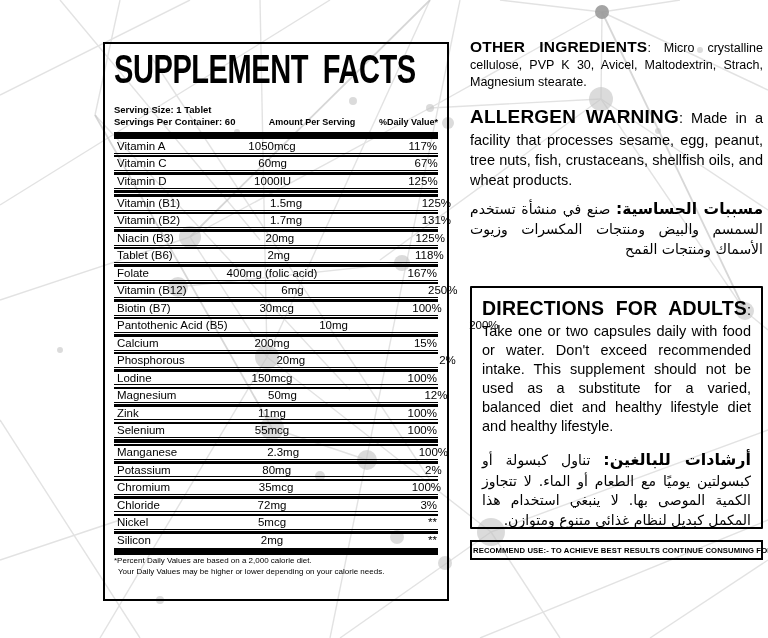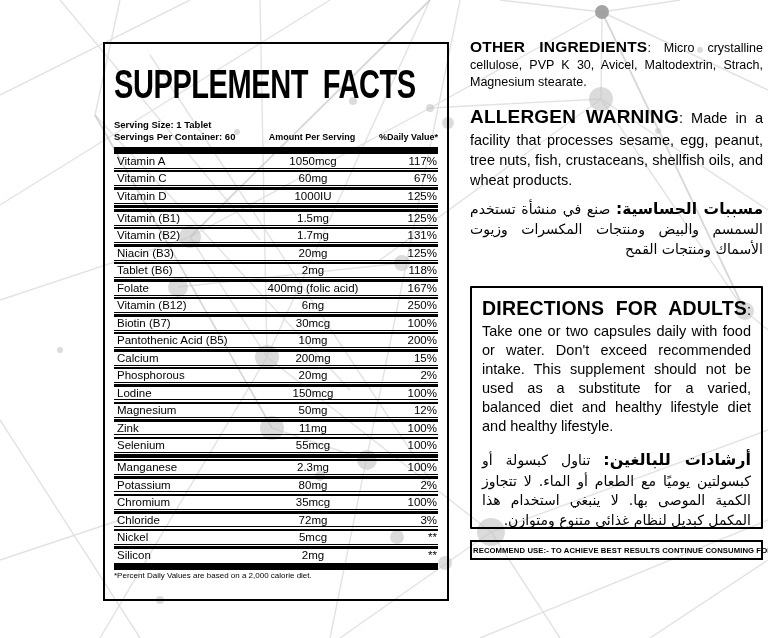--- a/index.html
+++ b/index.html
@@ -7,35 +7,35 @@
     width:768px;height:638px;position:relative;overflow:hidden;
     background:#ffffff;color:#000;
     font-family:"Liberation Sans",sans-serif;
     -webkit-font-smoothing:antialiased;
   }
   .bg{position:absolute;inset:0;z-index:0;}
   .panel{position:absolute;z-index:1;background:transparent;}
 
   
   .facts{left:103px;top:42px;width:346px;height:559px;border:2.5px solid #000;
-         box-sizing:border-box;padding:18px 9px 5px;}
+         box-sizing:border-box;padding:3px 9px 5px;}
   .facts-title{font-weight:bold;font-size:33px;height:44px;line-height:46px;
          white-space:nowrap;word-spacing:8px;letter-spacing:-.5px;
          transform:scale(.88,1.24);transform-origin:0 62%;}
   .serv-grid{display:grid;grid-template-columns:1fr 132px 60px;align-items:end;
          font-weight:bold;line-height:1.3;margin-top:13px;}
   .serv-left{font-size:9.5px;}
   .col-head{font-size:9px;}
   .col-head.amount{text-align:center;}
   .col-head.dv{text-align:right;}
   .bar{height:7px;background:#000;margin-top:3px;}
   .bar.bottom{margin-top:2px;}
   .rows{margin-top:1px;}
   .row{display:grid;grid-template-columns:1fr 130px 60px;height:12.9px;
-       line-height:13px;font-size:11.5px;}
+       line-height:13px;font-size:11.5px;gap:41px;}
   .row .c-name{padding-left:3px;white-space:nowrap;}
   .row .c-amount{text-align:center;white-space:nowrap;}
   .row .c-dv{text-align:right;padding-right:1px;white-space:nowrap;}
   .sep{height:4.6px;position:relative;}
   .sep::before{content:"";position:absolute;top:0;left:0;right:0;height:1px;background:#000;}
   .sep::after{content:"";position:absolute;bottom:0;left:0;right:0;height:2.3px;background:#000;}
   .footnote{font-size:8px;line-height:1.3;margin-top:1px;}
   .footnote .fn2{padding-left:4px;}
 
   
@@ -278,20 +278,21 @@
         <div class="c-name">Silicon</div>
         <div class="c-amount">2mg</div>
         <div class="c-dv">**</div>
       </div>
     </div>
 
   <div class="bar bottom"></div>
 
   <div class="footnote">
     <div>*Percent Daily Values are based on a 2,000 calorie diet.</div>
+    <div class="fn2">Your Daily Values may be higher or lower depending on your calorie needs.</div>
   </div>
 </div>
 
 <div class="panel oi">
   <b>OTHER INGREDIENTS</b><span>: Micro crystalline cellulose, PVP K 30, Avicel, Maltodextrin, Strach, Magnesium stearate.</span>
 </div>
 
 <div class="panel aw">
   <b>ALLERGEN WARNING</b><span>: Made in a facility that processes sesame, egg, peanut, tree nuts, fish, crustaceans, shellfish oils, and wheat products.</span>
 </div>

